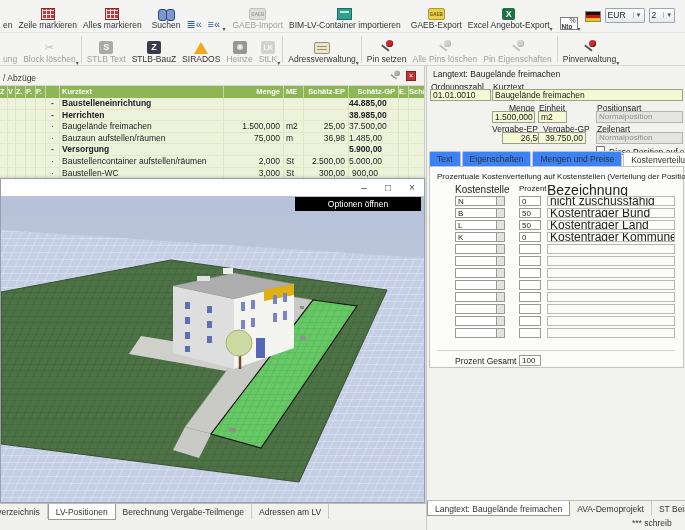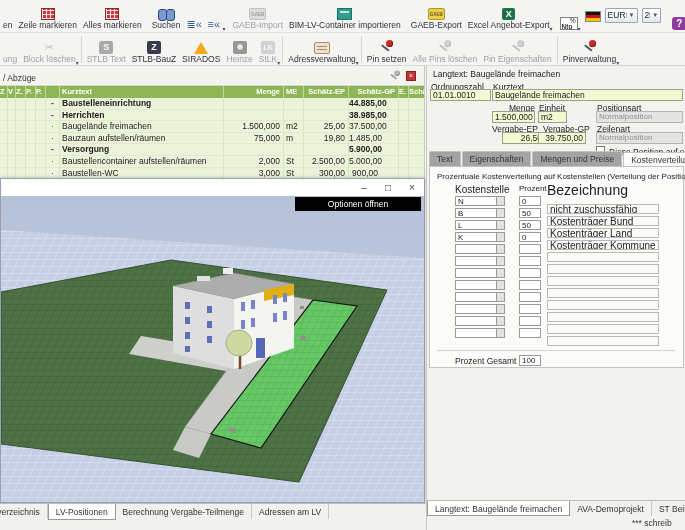--- a/index.html
+++ b/index.html
@@ -41,21 +41,21 @@
   .ic-tri { width:0; height:0; border-left:7px solid transparent; border-right:7px solid transparent; border-bottom:12px solid #f2a818; }
   .ic-heinze { width:14px; height:13px; background:#4a4a4a; border-radius:2px; }
   .ic-heinze::after { content:""; position:absolute; left:4px; top:3px; width:6px; height:6px; border-radius:50%; background:radial-gradient(#fff, #9a9a9a); }
   .ic-card { width:16px; height:12px; background:#efe3cf; border:1px solid #a5906d; border-radius:2px; }
   .ic-card::after { content:""; position:absolute; left:2px; top:3px; width:10px; height:1px; background:#a5906d; box-shadow:0 3px 0 #a5906d; }
   .ic-pin { width:14px; height:14px; }
   .ic-pin::before { content:""; position:absolute; left:6px; top:0px; width:7px; height:7px; background:#c92a2a; border-radius:50%; box-shadow:inset -1px -1px 0 #871717; }
   .ic-pin::after { content:""; position:absolute; left:1px; top:7px; width:9px; height:1.5px; background:#555; transform:rotate(38deg); }
   .ic-pin.gray::before { background:#b5b5b5; box-shadow:inset -1px -1px 0 #8a8a8a; }
   .ic-pin.gray::after { background:#9a9a9a; }
-  .mini-select { height:15px; border:1px solid #9aa5b5; background:linear-gradient(#ffffff,#e6e8ec); font-size:8.5px; display:flex; align-items:center; padding:0 2px; gap:0; margin-bottom:2px; border-radius:1px;justify-content:flex-end; }
+  .mini-select { height:15px; border:1px solid #9aa5b5; background:linear-gradient(#ffffff,#e6e8ec); font-size:8.5px; display:flex; align-items:center; padding:0 2px; gap:7px; margin-bottom:2px; border-radius:1px;justify-content:flex-end; }
   .mini-select .arr { font-size:6px; color:#456; border-left:1px solid #b5bcc8; padding-left:2px; }
   .rgroup-currency { display:flex; align-items:center; gap:4px; padding:0 4px; }
 
   
   #lv-pane { position:absolute; left:0; top:66px; width:425px; height:437px; background:#f3f7e8; overflow:hidden; border-right:1px solid #c9c9c5; }
   #lv-strip { position:relative; height:20px; background:#f4f4ef; border-bottom:1px solid #d6d6d0; }
   #lv-strip .strip-label { position:absolute; left:3px; bottom:2px; font-size:8.5px; color:#333; }
   #pane-ctrls { position:absolute; right:8px; top:3px; display:flex; gap:4px; align-items:center; }
   .pane-close { width:10px; height:10px; background:#c03535; border:1px solid #8a1f1f; color:#fff; font-size:7px; line-height:8px; text-align:center; }
   .thead,.tr { display:flex; width:425px; }
@@ -89,27 +89,27 @@
   .btab.active { background:#fff; border:1px solid #9a9a95; border-top:none; font-weight:normal; }
 
   
   #detail-panel { position:absolute; left:426px; top:66px; width:259px; height:464px; background:#f2f2ef; border-left:1px solid #c9c9c5; overflow:hidden; }
   #detail-panel .lbl { position:absolute; font-size:8.5px; color:#222; white-space:nowrap; }
   .fld { position:absolute; border:1px solid #9aa08a; background:#f4f8d3; font-size:8.5px; height:12px; line-height:10px; padding:0 2px; white-space:nowrap; overflow:hidden; }
   .fld.num { text-align:right; }
   .fld.dis { background:#e4e4e2; color:#8f8f8f; border-color:#b5b5b0; font-size:8px; }
   .chk { position:absolute; width:9px; height:9px; border:1px solid #777; background:#fff; }
   .rtabs { position:absolute; left:2px; top:86px; display:flex; align-items:flex-end; height:14px; }
-  .rtab { padding:2px 7px; font-size:8.5px; background:#a3a3a3; border:1px solid #c3c3bf; border-bottom:none; border-radius:2px 2px 0 0; margin-right:1px; color:#333; white-space:nowrap; }
+  .rtab { padding:2px 7px; font-size:8.5px; background:#3b82f6; border:1px solid #c3c3bf; border-bottom:none; border-radius:2px 2px 0 0; margin-right:1px; color:#333; white-space:nowrap; }
   .rtab.active { background:#fcfcfb; height:14px; font-weight:normal; }
   #kbox { position:absolute; left:2px; top:100px; width:255px; height:202px; background:#fcfcfb; border:1px solid #c3c3bf; }
   .krow-combo { position:absolute; left:28px; width:50px; height:10px; border:1px solid #9a9a96; background:#fff; font-size:8px; line-height:9px; padding:0 2px; }
   .krow-combo .cbtn { position:absolute; right:0; top:0; width:8px; height:8px; background:#e2e2de; border-left:1px solid #9a9a96; }
   .krow-pct { position:absolute; left:92px; width:22px; height:10px; border:1px solid #9a9a96; background:#fff; font-size:8px; line-height:9px; padding:0 2px; }
-  .krow-bez { position:absolute; left:120px; width:112px; height:10px; border:1px solid #b8b8b4; background:#fbfbfa; font-size:10px; line-height:9px; padding:0 2px; overflow:hidden; white-space:nowrap;margin-top:8px; }
+  .krow-bez { position:absolute; left:120px; width:128px; height:10px; border:1px solid #b8b8b4; background:#fbfbfa; font-size:12px; line-height:9px; padding:0 2px; overflow:hidden; white-space:nowrap; }
   #ksep { position:absolute; left:10px; top:284px; width:238px; border-top:1px solid #d5d5d0; }
   #bottom-tabs-right { position:absolute; left:0px; top:434px; width:259px; height:16px; border-top:1px solid #bdbdb8; background:#f1f1ee; display:flex; overflow:hidden; }
   #status-text { position:absolute; left:205px; top:452px; font-size:8.5px; color:#333; white-space:nowrap; }
 </style>
 </head>
 <body>
 
 <div id="ribbon">
   <div class="rrow rrow1">
     <div class="rbtn">
@@ -311,21 +311,21 @@
   <div class="tr">
     <span class="w1"></span>
       <span class="w2"></span>
       <span class="w3"></span>
       <span class="w4"></span>
       <span class="w5"></span>
     <span class="wm">·</span>
     <span class="wk">Bauzaun aufstellen/räumen</span>
     <span class="wmg">75,000</span>
       <span class="wme">m</span>
-    <span class="wep">19,80</span>
+    <span class="wep">36,98</span>
       <span class="wgp">1.485,00</span>
     <span class="we"></span>
       <span class="wep2"></span>
   </div>
   <div class="tr grp">
     <span class="w1"></span>
       <span class="w2"></span>
       <span class="w3"></span>
       <span class="w4"></span>
       <span class="w5"></span>

